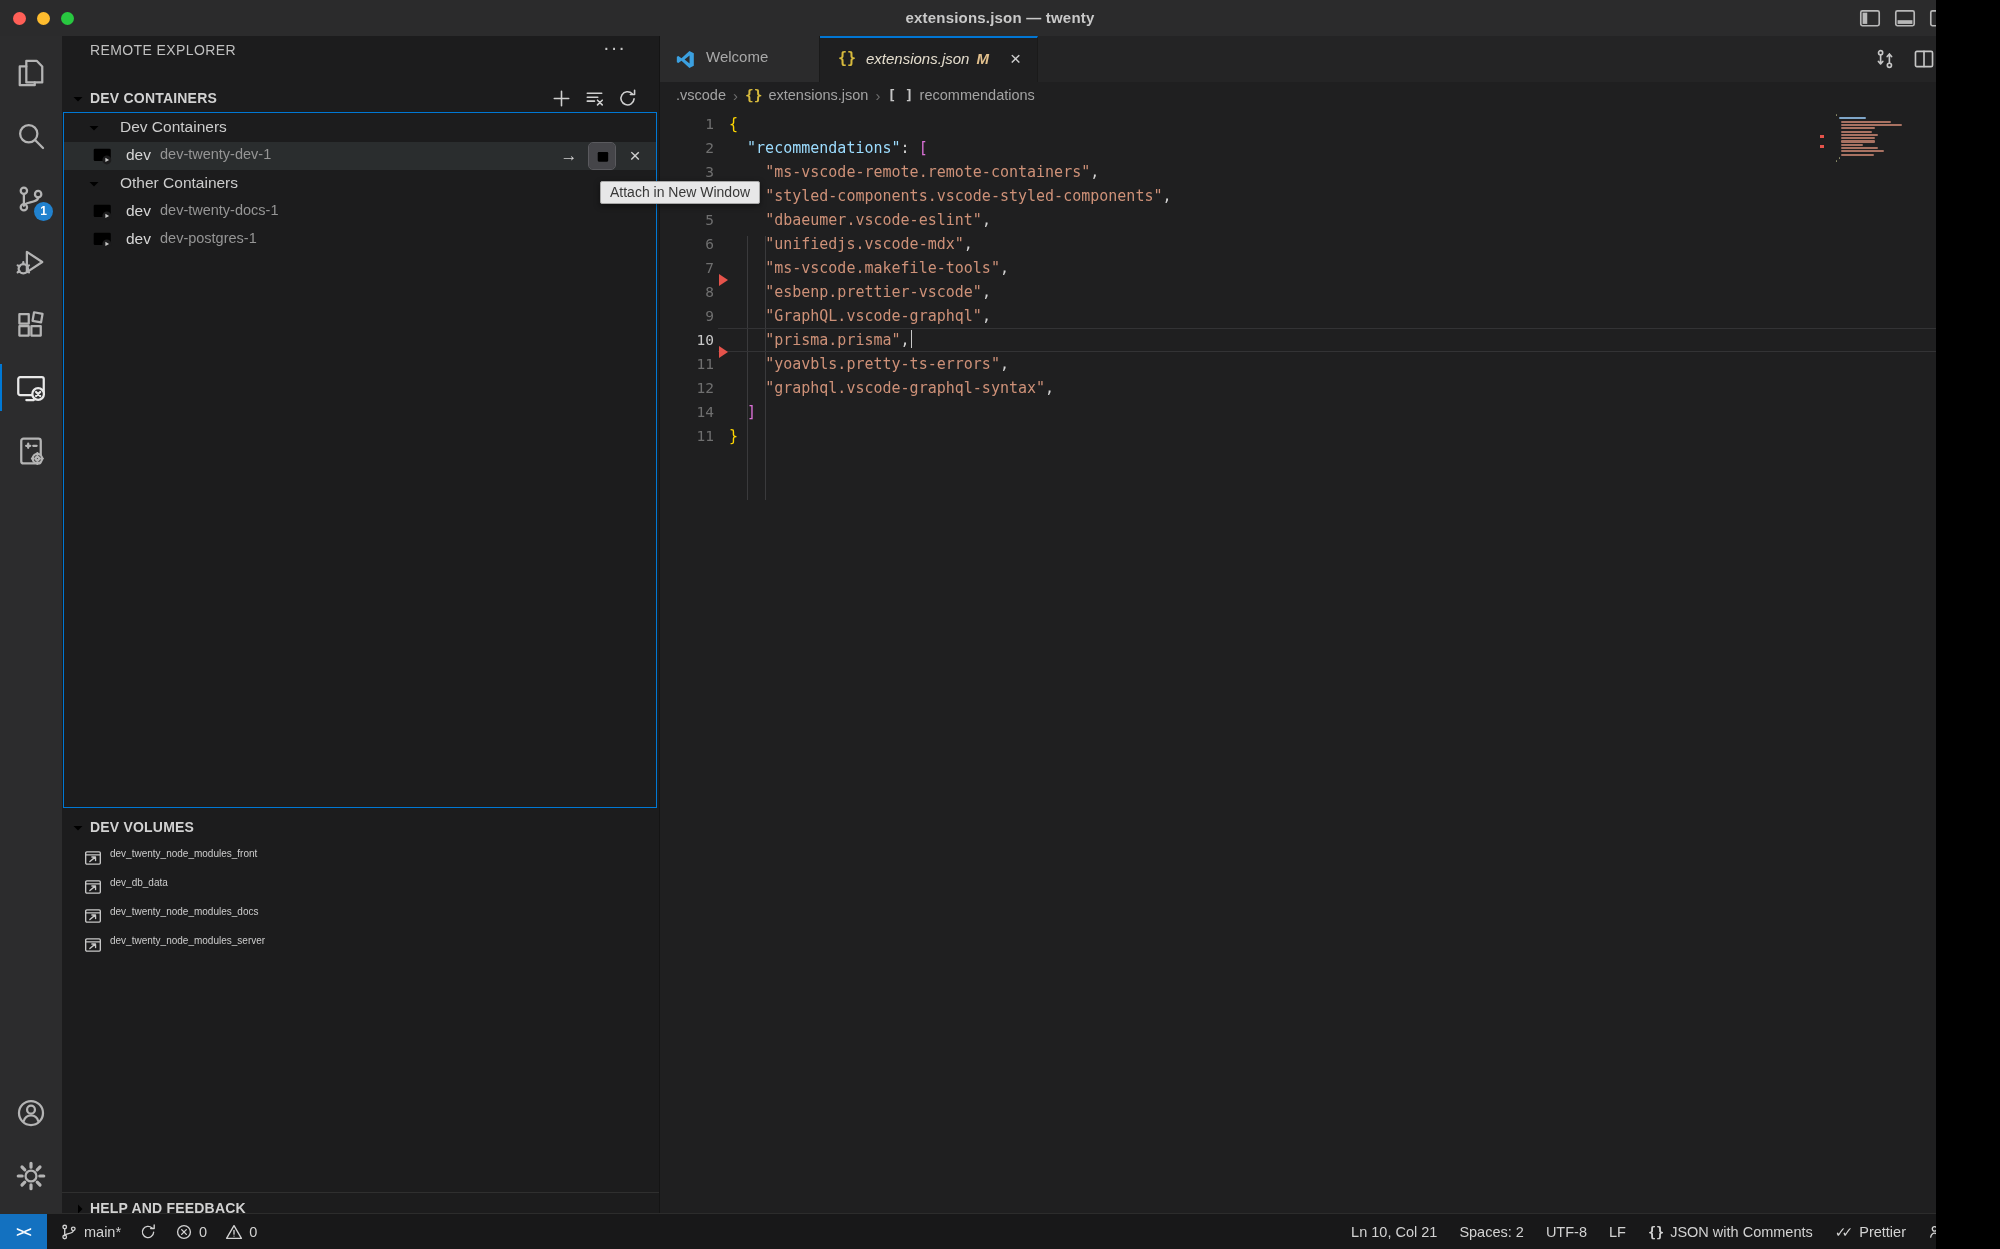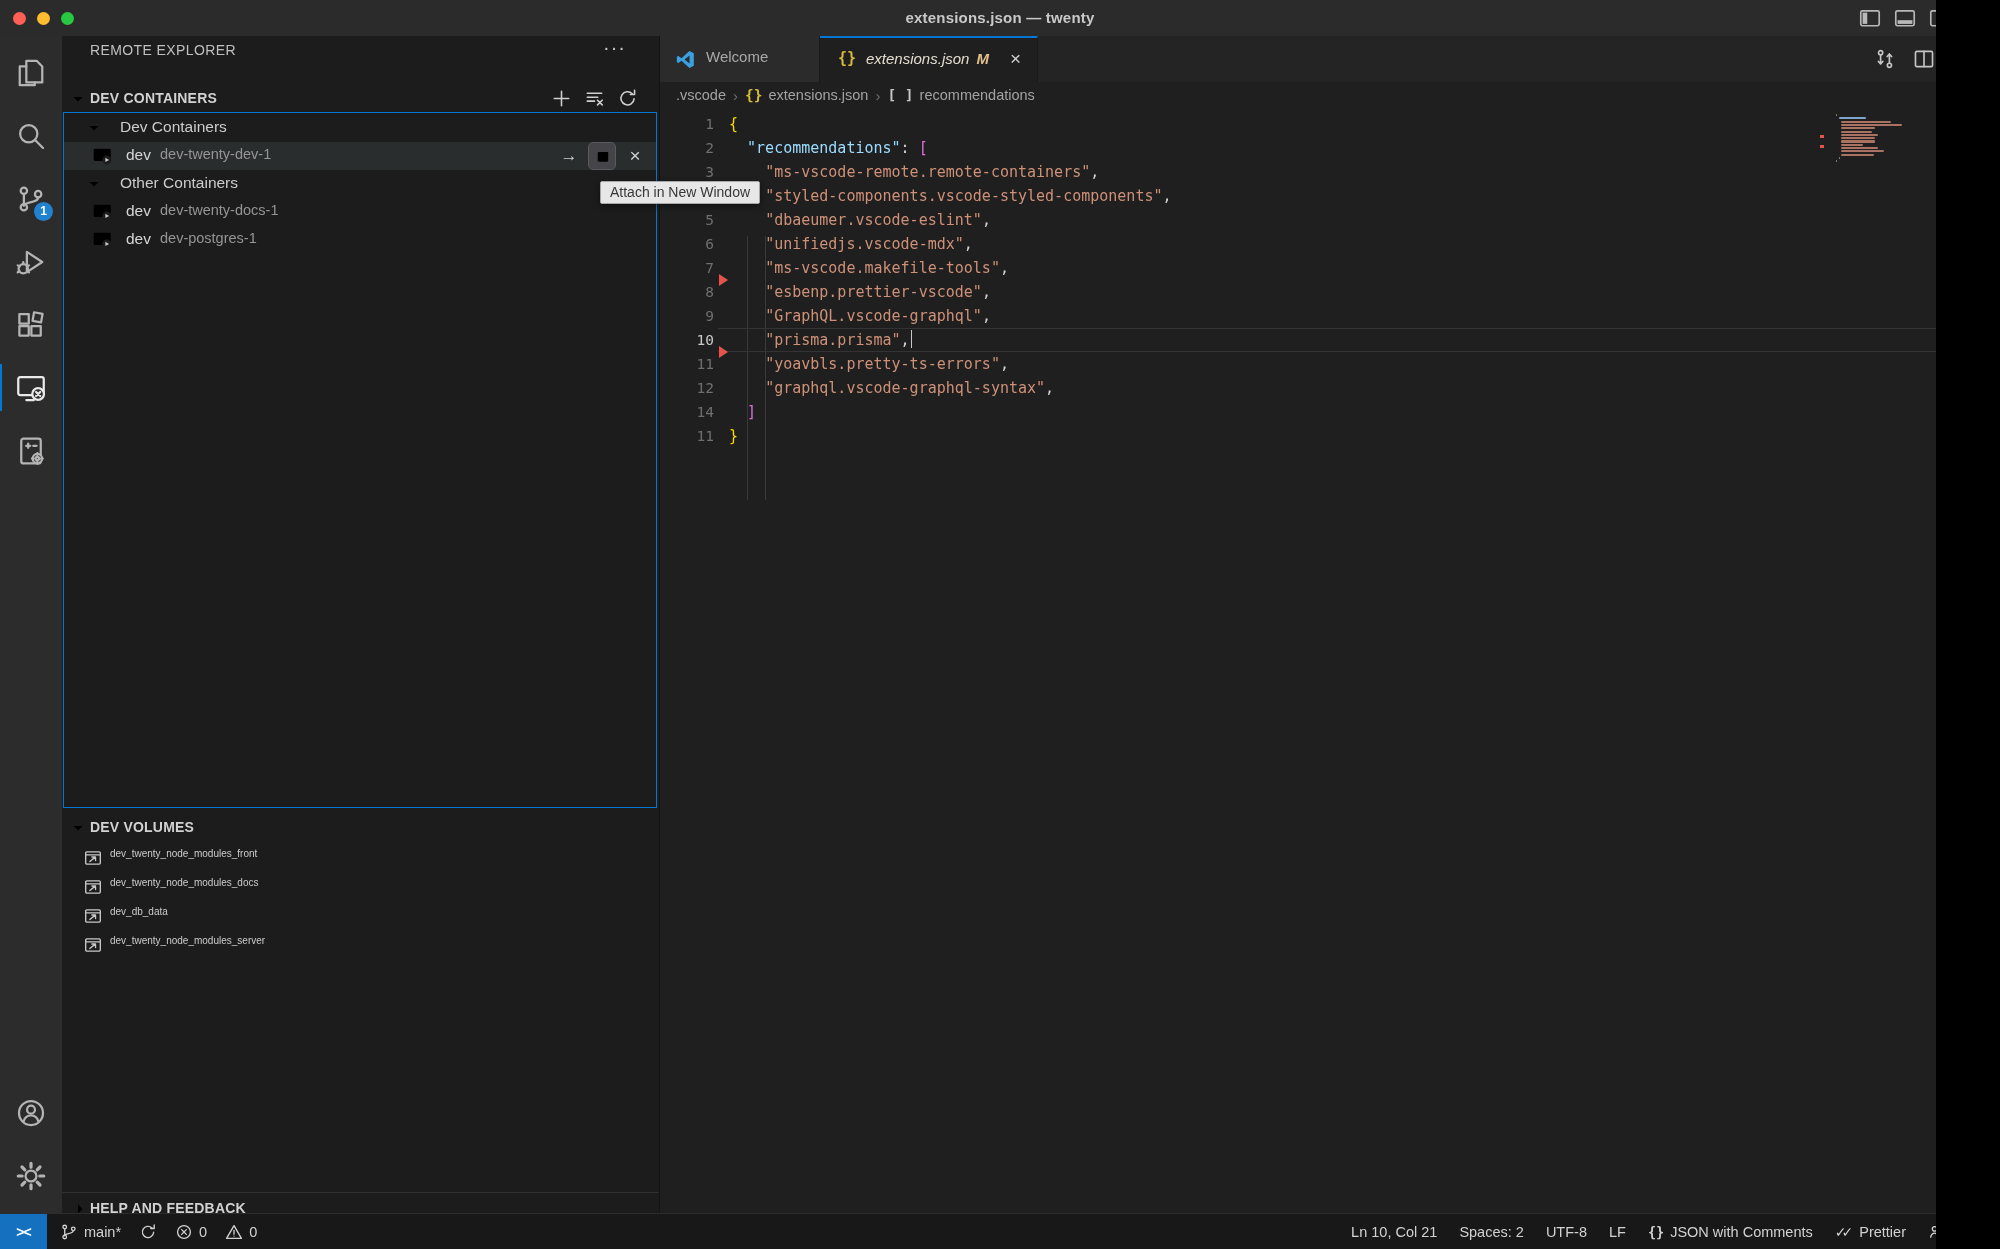--- a/index.html
+++ b/index.html
@@ -375,31 +375,31 @@
           <span class="lbl">dev_twenty_node_modules_front</span>
         </div>
         <div class="volrow">
           <span class="icon">
             <svg viewBox="0 0 16 16">
               <rect x="1.5" y="2.6" width="13" height="10.8" rx="1"></rect>
               <path d="M1.5 5.2h13"></path>
               <path d="M5.2 11.2l5-4.2M10.2 7l-3.2.1M10.2 7l.1 3.2"></path>
             </svg>
           </span>
-          <span class="lbl">dev_twenty_node_modules_docs</span>
+          <span class="lbl">dev_db_data</span>
         </div>
         <div class="volrow">
           <span class="icon">
             <svg viewBox="0 0 16 16">
               <rect x="1.5" y="2.6" width="13" height="10.8" rx="1"></rect>
               <path d="M1.5 5.2h13"></path>
               <path d="M5.2 11.2l5-4.2M10.2 7l-3.2.1M10.2 7l.1 3.2"></path>
             </svg>
           </span>
-          <span class="lbl">dev_db_data</span>
+          <span class="lbl">dev_twenty_node_modules_docs</span>
         </div>
         <div class="volrow">
           <span class="icon">
             <svg viewBox="0 0 16 16">
               <rect x="1.5" y="2.6" width="13" height="10.8" rx="1"></rect>
               <path d="M1.5 5.2h13"></path>
               <path d="M5.2 11.2l5-4.2M10.2 7l-3.2.1M10.2 7l.1 3.2"></path>
             </svg>
           </span>
           <span class="lbl">dev_twenty_node_modules_server</span>

